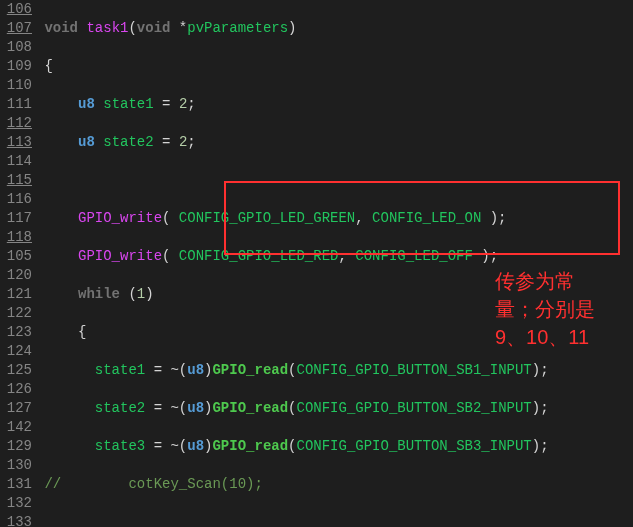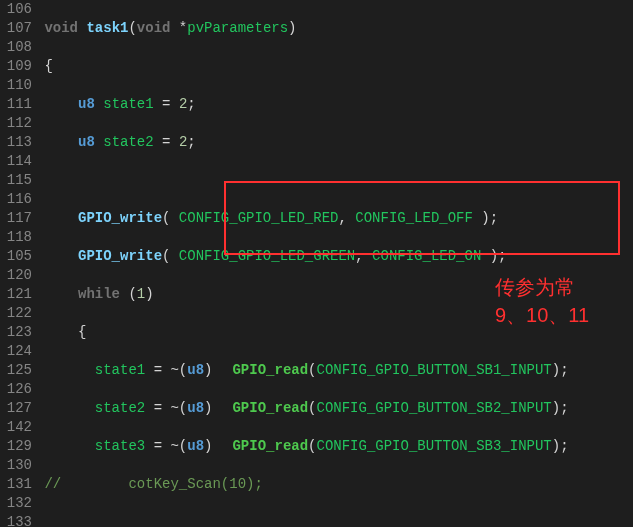--- a/index.html
+++ b/index.html
@@ -24,32 +24,33 @@
     text-align: right;
     color: #858585;
     padding-right: 4px;
     user-select: none;
     flex-shrink: 0;
   }
   .gutter .ln {
     height: 19px;
   }
   .gutter .ln.u {
+    text-decoration: underline;
   }
   .code {
     flex: 1;
     white-space: pre;
   }
   .code .line {
     height: 19px;
   }
   .kw { color: #737373; font-weight: bold; }
   .type { color: #569cd6; font-weight: bold; }
-  .func { color: #7dd3fc; font-weight: bold; }
-  .funcb { color: #4ec94e; font-weight: bold; margin-left: 20px; }
+  .func { color: #d946ef; font-weight: normal; }
+  .funcb { color: #4ec94e; font-weight: bold; }
   .num { color: #b5cea8; }
   .id { color: #22c55e; }
   .cmt { color: #6a9955; }
 
   .redbox {
     position: absolute;
     border: 2px solid #ff3030;
     pointer-events: none;
   }
   .annot {
@@ -95,22 +96,22 @@
     <div class="ln">132</div>
     <div class="ln">133</div>
   </div>
 
   <div class="code">
 <div class="line"> <span class="kw">void</span> <span class="func">task1</span>(<span class="kw">void</span> *<span class="id">pvParameters</span>)</div>
 <div class="line"> {</div>
 <div class="line">     <span class="type">u8</span> <span class="id">state1</span> = <span class="num">2</span>;</div>
 <div class="line">     <span class="type">u8</span> <span class="id">state2</span> = <span class="num">2</span>;</div>
 <div class="line"></div>
+<div class="line">     <span class="func">GPIO_write</span>( <span class="id">CONFIG_GPIO_LED_GREEN</span>, <span class="id">CONFIG_LED_ON</span> );</div>
 <div class="line">     <span class="func">GPIO_write</span>( <span class="id">CONFIG_GPIO_LED_RED</span>, <span class="id">CONFIG_LED_OFF</span> );</div>
-<div class="line">     <span class="func">GPIO_write</span>( <span class="id">CONFIG_GPIO_LED_GREEN</span>, <span class="id">CONFIG_LED_ON</span> );</div>
 <div class="line">     <span class="kw">while</span> (<span class="num">1</span>)</div>
 <div class="line">     {</div>
 <div class="line">       <span class="id">state1</span> = ~(<span class="type">u8</span>)<span class="funcb">GPIO_read</span>(<span class="id">CONFIG_GPIO_BUTTON_SB1_INPUT</span>);</div>
 <div class="line">       <span class="id">state2</span> = ~(<span class="type">u8</span>)<span class="funcb">GPIO_read</span>(<span class="id">CONFIG_GPIO_BUTTON_SB2_INPUT</span>);</div>
 <div class="line">       <span class="id">state3</span> = ~(<span class="type">u8</span>)<span class="funcb">GPIO_read</span>(<span class="id">CONFIG_GPIO_BUTTON_SB3_INPUT</span>);</div>
 <div class="line"> <span class="cmt"><span>//</span>        <span>cotKey_Scan</span>(<span>10</span>);</span></div>
 
 
 
 
@@ -122,16 +123,17 @@
 
 
 
 
 
   </div>
 </div>
 
 <div class="redbox" style="left:224px; top:181px; width:392px; height:70px;"></div>
 
-<div class="annot" style="left:495px; top:267px;margin-top:6px;">
+<div class="annot" style="left:495px; top:267px;">
   <div>传参为常</div>
+  <div>量；分别是</div>
   <div>9、10、11</div>
 </div>
 
 </body></html>

